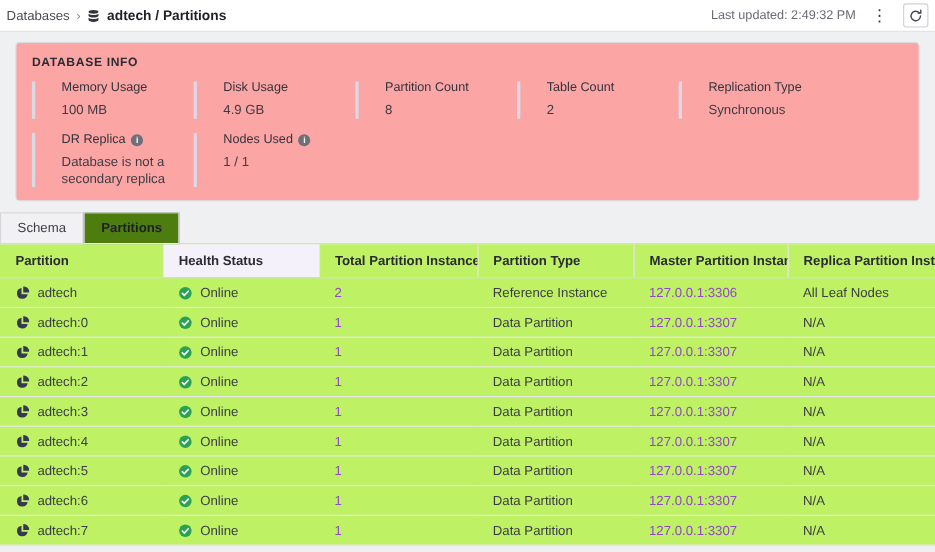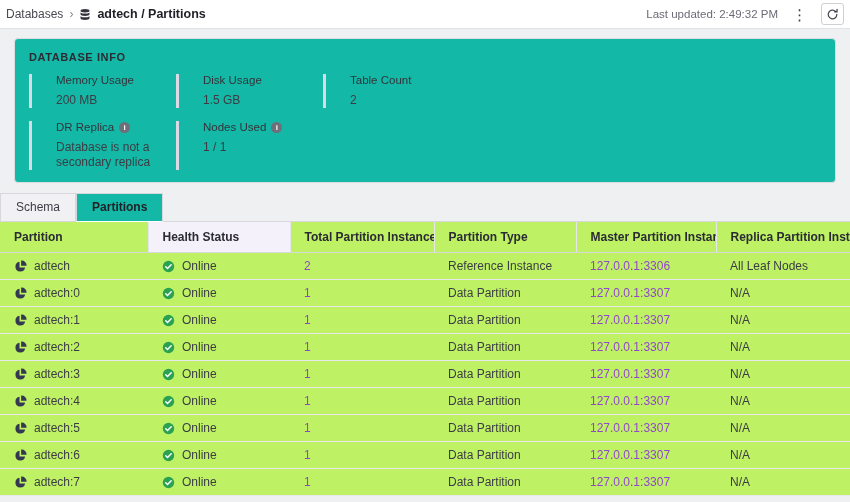--- a/index.html
+++ b/index.html
@@ -29,21 +29,21 @@
     cursor:pointer; line-height:1; padding:0 2px;
   }
   .refresh {
     width:23px; height:22px; background:#fff; border:1px solid #cfcfd6;
     border-radius:3px; cursor:pointer; display:inline-flex;
     align-items:center; justify-content:center;
   }
 
   
   .card {
-    margin:9px 14px 0; background:#14b8a6; border:1px solid #dcdce1;
+    margin:9px 14px 0; background:#fca5a5; border:1px solid #dcdce1;
     border-radius:4px; padding:12px 14px;
   }
   .card-title {
     font-size:11px; font-weight:bold; letter-spacing:.6px; color:#2b2b33;
   }
   .stats-row { display:flex; margin-top:11px; }
   .stats-row.second { margin-top:13px; }
   .stat {
     width:146px; border-left:3px solid #dcd9e6; padding-left:24px;
     margin-right:1px;
@@ -62,21 +62,21 @@
   .tabbar {
     display:flex; margin-top:10px; border-bottom:1px solid #d8d8dc;
     align-items:flex-end;
   }
   .tab {
     padding:6px 15px 7px; font-size:12px; color:#3c3c44; cursor:pointer;
     background:#f1f1f3; border:1px solid #d8d8dc; border-bottom:none;
     margin-bottom:-1px; border-bottom:1px solid #d8d8dc;
   }
   .tab.active {
-    background:#14b8a6; font-weight:bold; color:#1f1f26;
+    background:#4d7c0f; font-weight:bold; color:#1f1f26;
     border-bottom:1px solid #fff;
   }
 
   
   .table-wrap { background:#bef264; }
   table { width:100%; border-collapse:collapse; table-layout:fixed; }
   th {
     text-align:left; font-size:12px; font-weight:bold; color:#2b2b33;
     padding:8px 14px; border-bottom:1px solid #d8d8dc; cursor:pointer;
     white-space:nowrap; overflow:hidden;
@@ -119,29 +119,37 @@
     </button>
   </div>
 </div>
 
 <div class="card">
   <div class="card-title">DATABASE INFO</div>
 
   <div class="stats-row">
     <div class="stat">
       <div class="stat-label">Memory Usage</div>
-      <div class="stat-value">200 MB</div>
+      <div class="stat-value">100 MB</div>
     </div>
     <div class="stat">
       <div class="stat-label">Disk Usage</div>
-      <div class="stat-value">1.5 GB</div>
+      <div class="stat-value">4.9 GB</div>
+    </div>
+    <div class="stat">
+      <div class="stat-label">Partition Count</div>
+      <div class="stat-value">8</div>
     </div>
     <div class="stat">
       <div class="stat-label">Table Count</div>
       <div class="stat-value">2</div>
+    </div>
+    <div class="stat">
+      <div class="stat-label">Replication Type</div>
+      <div class="stat-value">Synchronous</div>
     </div>
   </div>
 
   <div class="stats-row second">
     <div class="stat">
       <div class="stat-label">
         <span>DR Replica</span>
         <span class="info-icon">i</span>
       </div>
       <div class="stat-value">Database is not a secondary replica</div>

